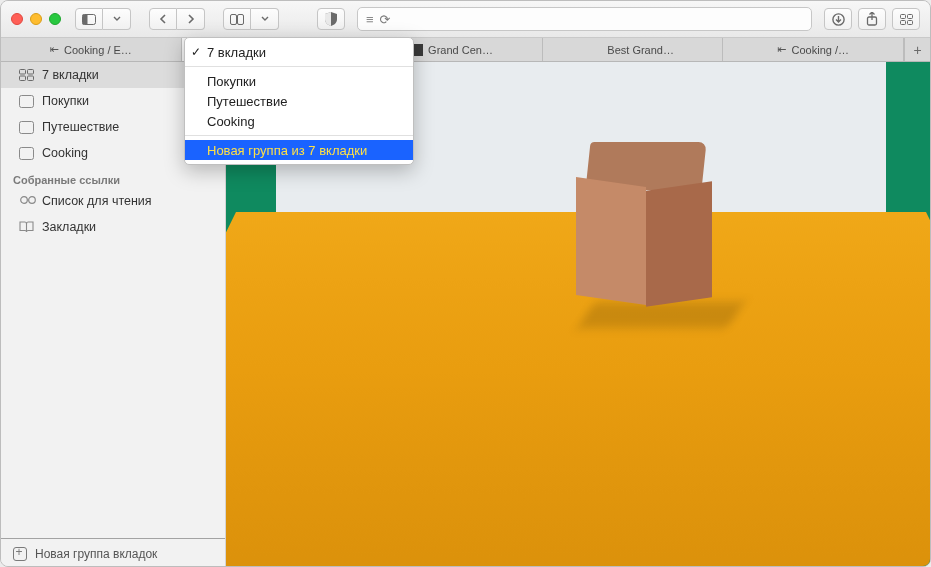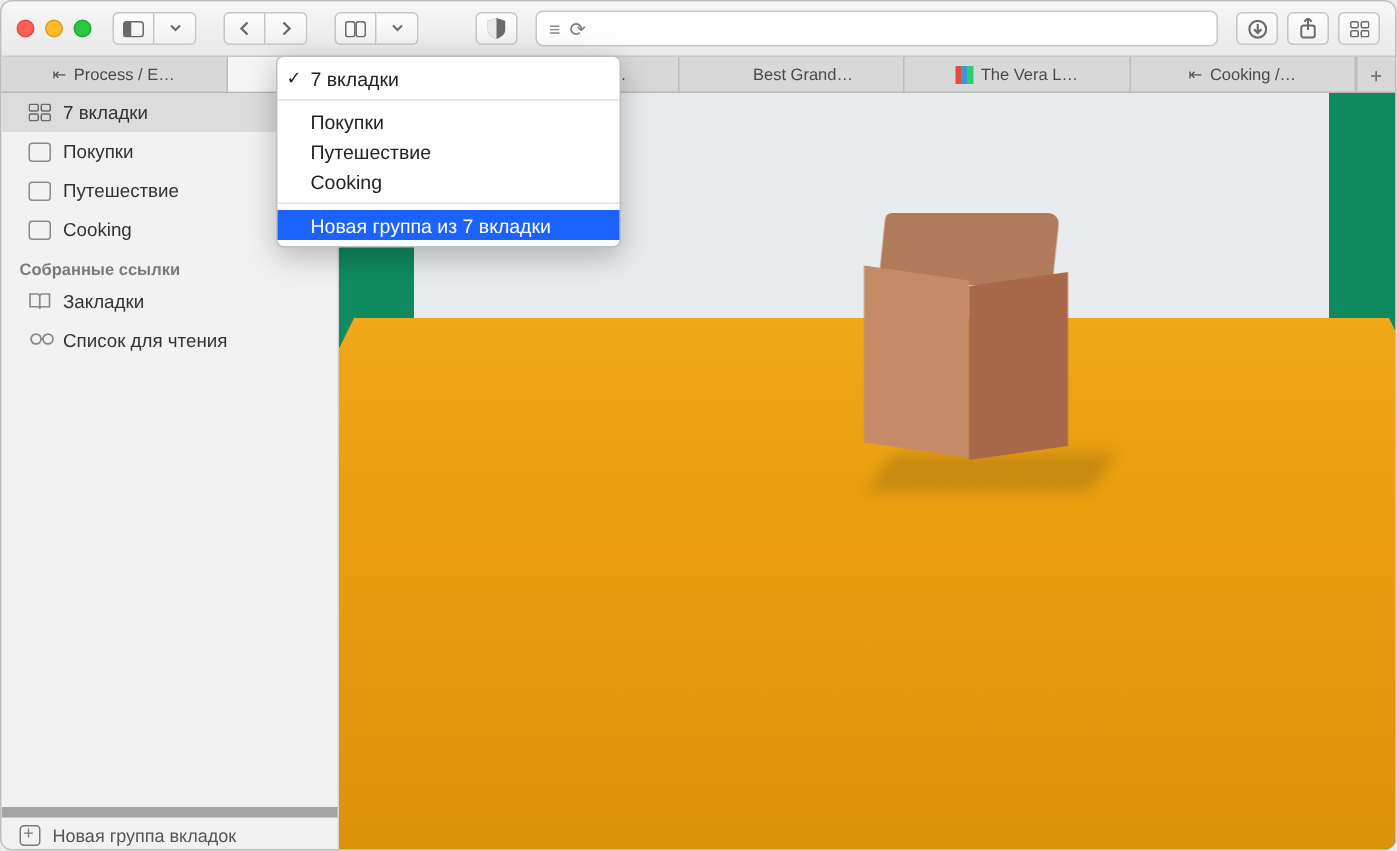--- a/index.html
+++ b/index.html
@@ -40,42 +40,42 @@
   .win-body{display:flex;height:calc(567px - 37px - 24px);}
   .sidebar{width:225px;background:#f2f2f2;border-right:1px solid #d4d4d4;display:flex;flex-direction:column;font-size:12.5px;color:#333;position:relative;}
   .side-row{height:26px;display:flex;align-items:center;gap:8px;padding:0 10px 0 18px;}
   .side-row.selected{background:#dcdcdc;}
   .side-head{font-size:11px;color:#7a7a7a;font-weight:600;padding:8px 10px 2px 12px;}
   .side-icon{width:15px;height:13px;display:inline-block;}
   .sq-icon{border:1.4px solid #8a8a8a;border-radius:2.5px;}
   .bm-icon{color:#8a8a8a;}
   .rl-icon{color:#8a8a8a;letter-spacing:-3px;font-size:12px;}
   .grid-icon svg{display:block;}
-  .sidebar-footer{margin-top:auto;height:30px;border-top:7px solid #a3a3a3;display:flex;align-items:center;gap:8px;padding:0 12px;color:#555;font-size:12px;}
+  .sidebar-footer{margin-top:auto;height:30px;border-top:1px solid #a3a3a3;display:flex;align-items:center;gap:8px;padding:0 12px;color:#555;font-size:12px;}
   .plus-sq{width:14px;height:14px;border:1.3px solid #7a7a7a;border-radius:3px;position:relative;}
   .plus-sq::before{content:"+";position:absolute;top:-3px;left:1.5px;font-size:12px;color:#7a7a7a;}
 
   .content{flex:1;position:relative;overflow:hidden;background:#0f8a5f;}
   .green-strip-l{position:absolute;left:0;top:0;bottom:0;width:50px;background:#0f8a5f;}
   .green-strip-r{position:absolute;right:0;top:0;bottom:0;width:44px;background:#0f8a5f;}
   .stage{position:absolute;left:50px;right:44px;top:0;bottom:0;background:#e8ecef;}
   .table{position:absolute;left:-40px;right:-40px;top:150px;height:420px;background:linear-gradient(180deg,#f0a818 0%,#e99d0f 50%,#d98f0a 100%);transform:perspective(900px) rotateX(52deg);transform-origin:top center;box-shadow:0 60px 60px -40px rgba(0,0,0,.25);}
   .table::after{content:"";position:absolute;left:0;right:0;bottom:-50px;height:80px;background:#bd7d05;transform:rotateX(-52deg) translateY(0);transform-origin:top;}
   .clay{position:absolute;left:300px;top:80px;width:140px;height:160px;}
   .clay .top{position:absolute;top:0;left:12px;width:116px;height:48px;background:#b07a5b;transform:skewX(-6deg);border-radius:4px 8px 4px 4px;}
   .clay .left{position:absolute;top:40px;left:0;width:70px;height:118px;background:#c58a68;transform:skewY(8deg);}
   .clay .right{position:absolute;top:44px;left:70px;width:66px;height:116px;background:#a8694a;transform:skewY(-8deg);}
   .clay .shadow{position:absolute;top:160px;left:10px;width:150px;height:26px;background:rgba(0,0,0,.14);filter:blur(5px);transform:skewX(-32deg);}
 
   
   .dropdown{position:absolute;left:183px;top:36px;width:230px;background:#fff;border:1px solid #bfbfbf;border-radius:5px;box-shadow:0 6px 20px rgba(0,0,0,.25);padding:4px 0;font-size:13px;color:#222;z-index:50;}
   .dd-item{height:20px;display:flex;align-items:center;padding:0 14px 0 22px;position:relative;white-space:nowrap;}
   .dd-item.checked::before{content:"✓";position:absolute;left:6px;font-size:12px;}
   .dd-sep{height:1px;background:#e0e0e0;margin:4px 0;}
-  .dd-item.highlight{background:#1a63ff;color:#ffffff;}
+  .dd-item.highlight{background:#1a63ff;color:#fde047;}
 
   svg{display:block;}
 </style>
 </head>
 <body>
 
 <div class="toolbar">
   <div class="traffic">
     <span class="tl-close"></span>
     <span class="tl-min"></span>
@@ -152,36 +152,32 @@
           <rect x="0.5" y="6.5" width="5" height="4" rx="1" fill="none" stroke="#6a6a6a"></rect>
           <rect x="7.5" y="6.5" width="5" height="4" rx="1" fill="none" stroke="#6a6a6a"></rect>
         </svg>
     </div>
   </div>
 </div>
 
 <div class="tabstrip">
   <div class="tab">
     <span style="font-size:11px;color:#555;">⇤</span>
-    <span>Process / E…</span>
+    <span>Cooking / E…</span>
   </div>
   <div class="tab active">
     <span></span>
   </div>
   <div class="tab">
     <span class="fav fav-grand"></span>
     <span>Grand Cen…</span>
   </div>
   <div class="tab">
     <span class="fav-52">52</span>
     <span>Best Grand…</span>
-  </div>
-  <div class="tab">
-    <span class="fav fav-vera"></span>
-    <span>The Vera L…</span>
   </div>
   <div class="tab">
     <span style="font-size:11px;color:#555;">⇤</span>
     <span>Cooking /…</span>
   </div>
   <div class="newtab">+</div>
 </div>
 
 <div class="win-body">
   <div class="sidebar">
@@ -205,36 +201,36 @@
       <span class="side-icon sq-icon"></span>
       <span>Путешествие</span>
     </div>
     <div class="side-row">
       <span class="side-icon sq-icon"></span>
       <span>Cooking</span>
     </div>
 
     <div class="side-head">Собранные ссылки</div>
     <div class="side-row">
-      <span class="side-icon bm-icon">
-        <svg width="15" height="12">
-            <path d="M1 1 H6 Q7.5 1 7.5 3 V11 Q7.5 9.5 6 9.5 H1 Z M14 1 H9 Q7.5 1 7.5 3 V11 Q7.5 9.5 9 9.5 H14 Z" fill="none" stroke="#8a8a8a" stroke-width="1.1"></path>
-          </svg>
-      </span>
-      <span>Закладки</span>
-    </div>
-    <div class="side-row">
       <span class="side-icon rl-icon">
         <svg width="18" height="10">
             <circle cx="5" cy="5" r="3.3" fill="none" stroke="#8a8a8a" stroke-width="1.2"></circle>
             <circle cx="13" cy="5" r="3.3" fill="none" stroke="#8a8a8a" stroke-width="1.2"></circle>
             <path d="M8.3 5 H9.7" stroke="#8a8a8a" stroke-width="1.2"></path>
           </svg>
       </span>
       <span>Список для чтения</span>
+    </div>
+    <div class="side-row">
+      <span class="side-icon bm-icon">
+        <svg width="15" height="12">
+            <path d="M1 1 H6 Q7.5 1 7.5 3 V11 Q7.5 9.5 6 9.5 H1 Z M14 1 H9 Q7.5 1 7.5 3 V11 Q7.5 9.5 9 9.5 H14 Z" fill="none" stroke="#8a8a8a" stroke-width="1.1"></path>
+          </svg>
+      </span>
+      <span>Закладки</span>
     </div>
 
     <div class="sidebar-footer">
       <span class="plus-sq"></span>
       <span>Новая группа вкладок</span>
     </div>
   </div>
 
   <div class="content">
     <div class="green-strip-l"></div>

